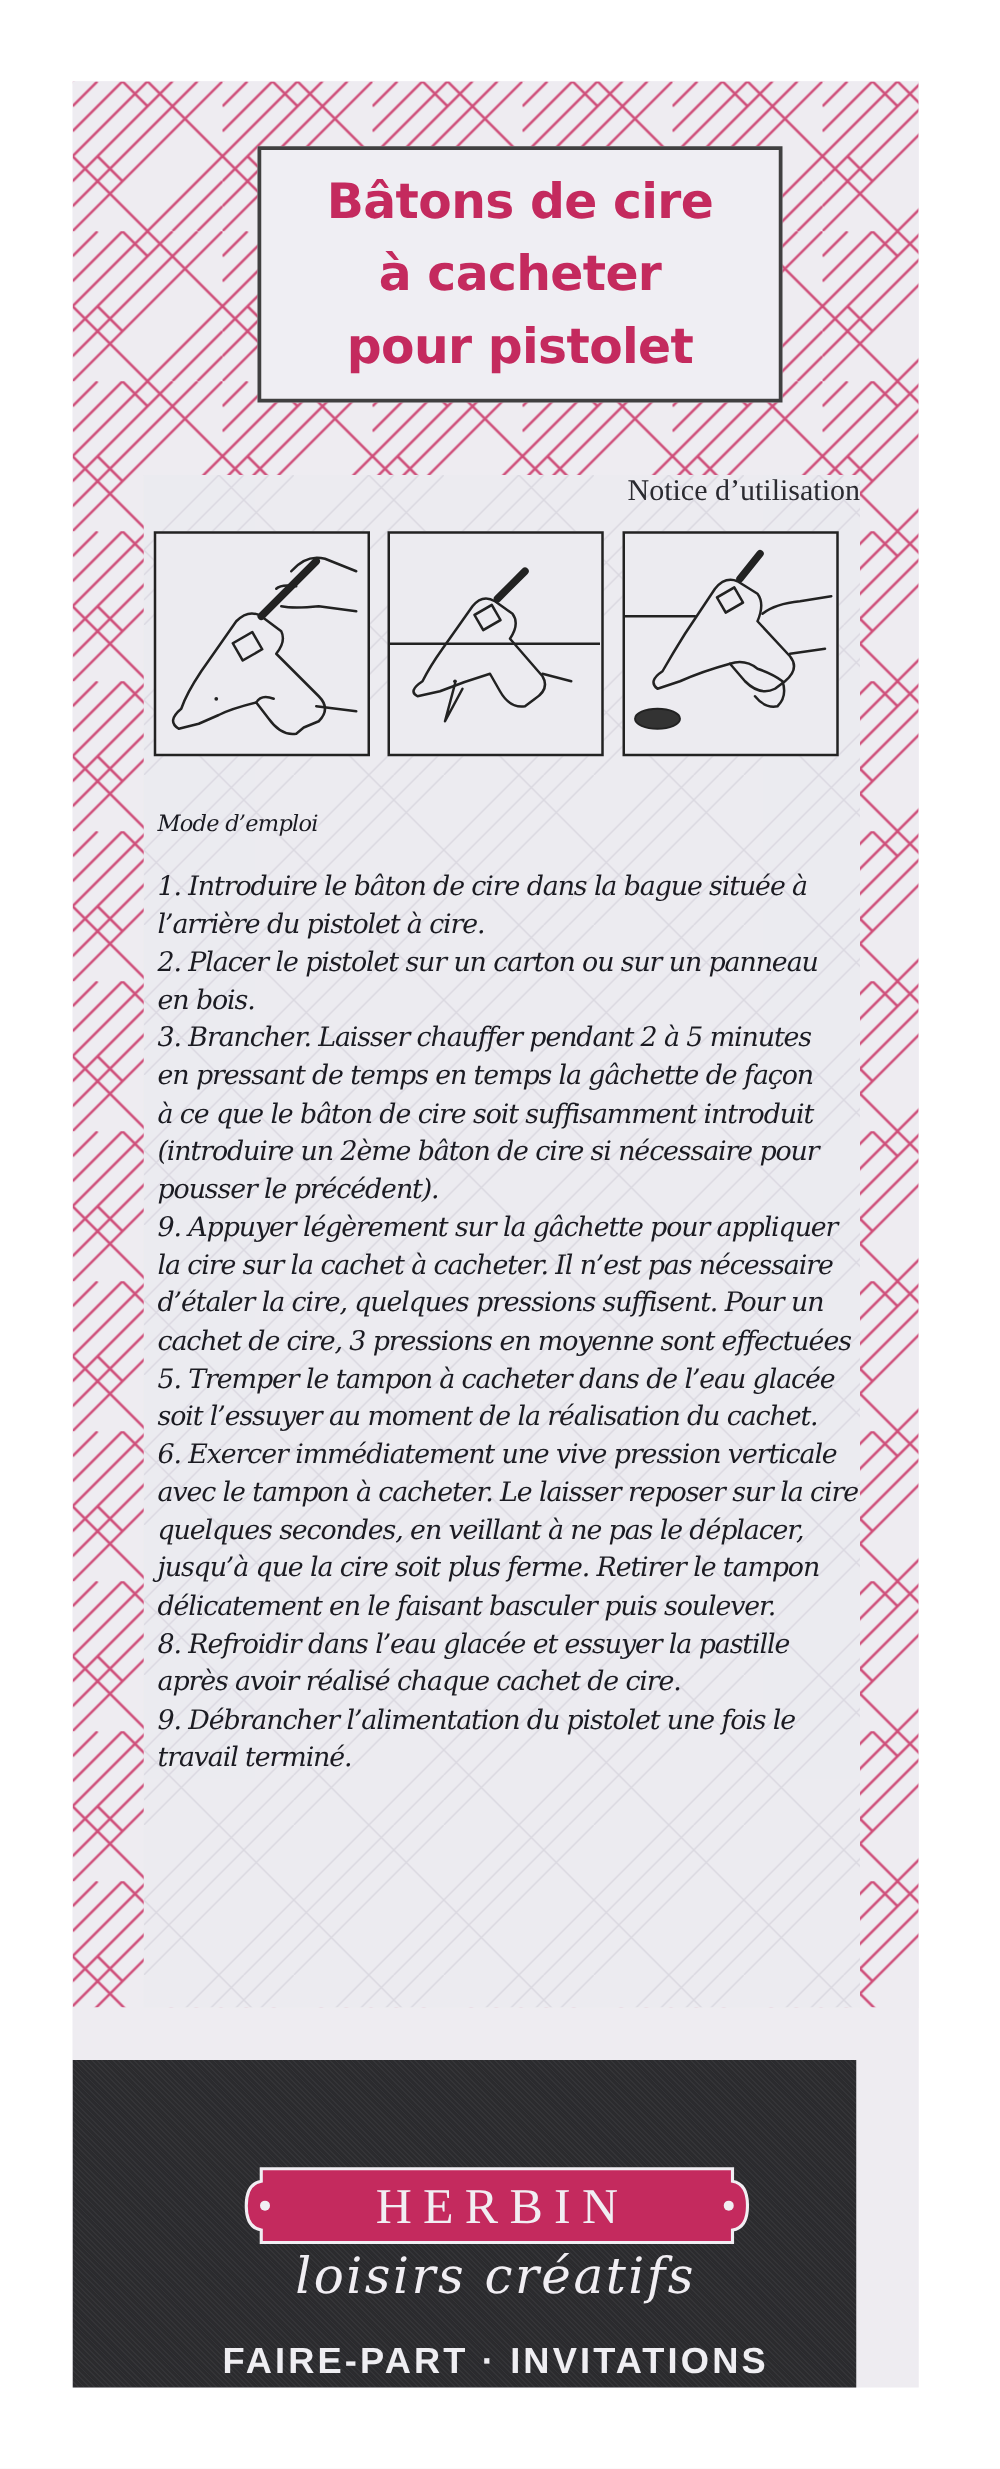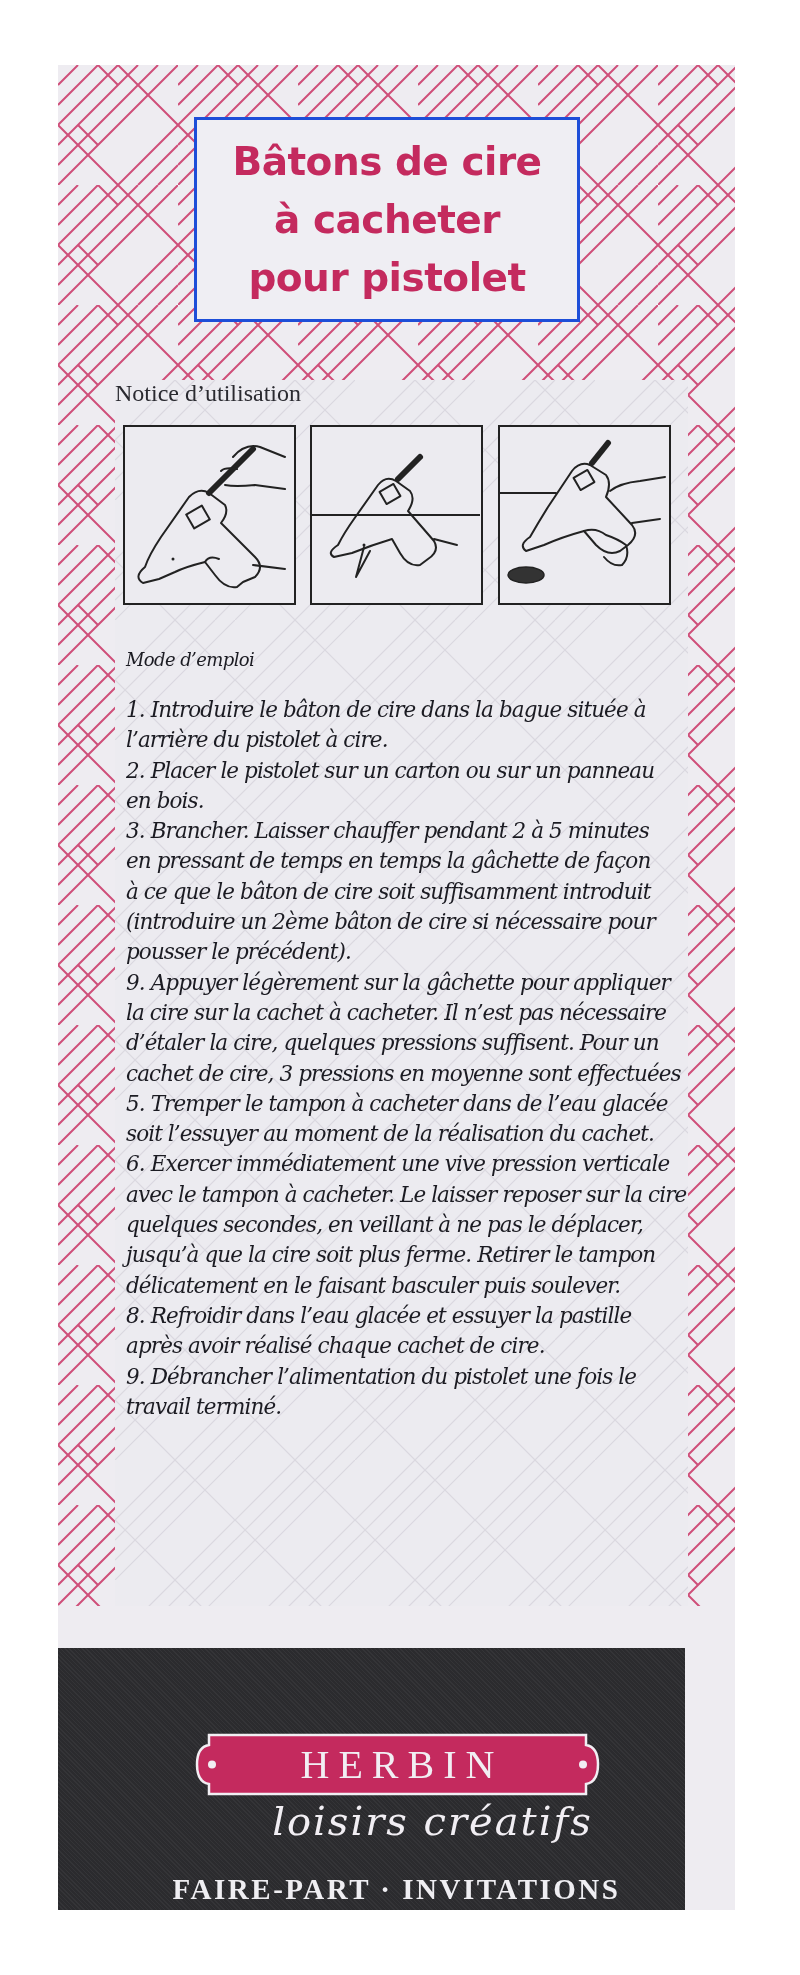--- a/index.html
+++ b/index.html
@@ -15,30 +15,30 @@
     position: absolute; left: 0; top: 0; width: 677px; height: 1541px;
   }
   .inner-panel {
     position: absolute; left: 57px; top: 315px; width: 573px; height: 1226px;
     background: #ecebf0;
   }
   .inner-pattern {
     position: absolute; left: 0; top: 0; width: 573px; height: 1226px; opacity: 0.9;
   }
   .title-box {
-    position: absolute; left: 136px; top: 52px; width: 386px; height: 205px;
-    border: 3px solid #1d4ed8; background: #efeef3; box-sizing: border-box;
+    position: absolute; left: 148px; top: 52px; width: 420px; height: 205px;
+    border: 3px solid #404040; background: #efeef3; box-sizing: border-box;
     display: flex; flex-direction: column; align-items: center; justify-content: center;
   }
   .title-line {
     color: #c42a5e; font-family: "DejaVu Sans", sans-serif; font-weight: bold;
     font-size: 39px; line-height: 58px; letter-spacing: -0.5px; text-align: center;
   }
   .notice-title {
-    position: absolute; left: 0; width: 573px; top: 85px; text-align: left;
+    position: absolute; left: 0; width: 573px; top: 85px; text-align: right;
     font-family: "Liberation Serif", serif; font-size: 24px; color: #2a2a30;
   }
   .figures { position: absolute; left: 8px; top: 75px; width: 560px; height: 185px; }
   .fig {
     position: absolute; top: 0; width: 173px; height: 180px;
     border: 2.5px solid #222; box-sizing: border-box; background: #ecebf0;
   }
   .fig svg { position: absolute; left: 0; top: 0; }
   .text-block {
     position: absolute; left: 68px; top: 645px; width: 580px;
@@ -60,25 +60,25 @@
   }
   .badge-text {
     position: absolute; left: 0; top: 0; width: 405px; height: 63px;
     display: flex; align-items: center; justify-content: center;
     font-family: "Liberation Serif", serif; font-size: 40px; color: #f1eef3;
     letter-spacing: 9px; padding-left: 9px; box-sizing: border-box;
   }
   .script {
     position: absolute; left: 0; width: 677px; top: 150px; text-align: center;
     font-family: "DejaVu Serif", serif; font-style: italic; font-size: 40px;
-    color: #f1eef3; letter-spacing: 2px; margin-left: 36px;
+    color: #f1eef3; letter-spacing: 2px;
   }
   .tag1 {
     position: absolute; left: 0; width: 677px; top: 225px; text-align: center;
-    font-family: Liberation Serif, serif; font-weight: bold; font-size: 29px;
+    font-family: Liberation Sans, sans-serif; font-weight: bold; font-size: 29px;
     color: #efeef2; letter-spacing: 2.5px;
   }
   .tag2 {
     position: absolute; left: 0; width: 677px; top: 265px; text-align: center;
     font-family: "Liberation Sans", sans-serif; font-size: 28.5px;
     color: #efeef2; letter-spacing: 2.2px; word-spacing: 10px;
   }
 </style>
 </head>
 <body>

